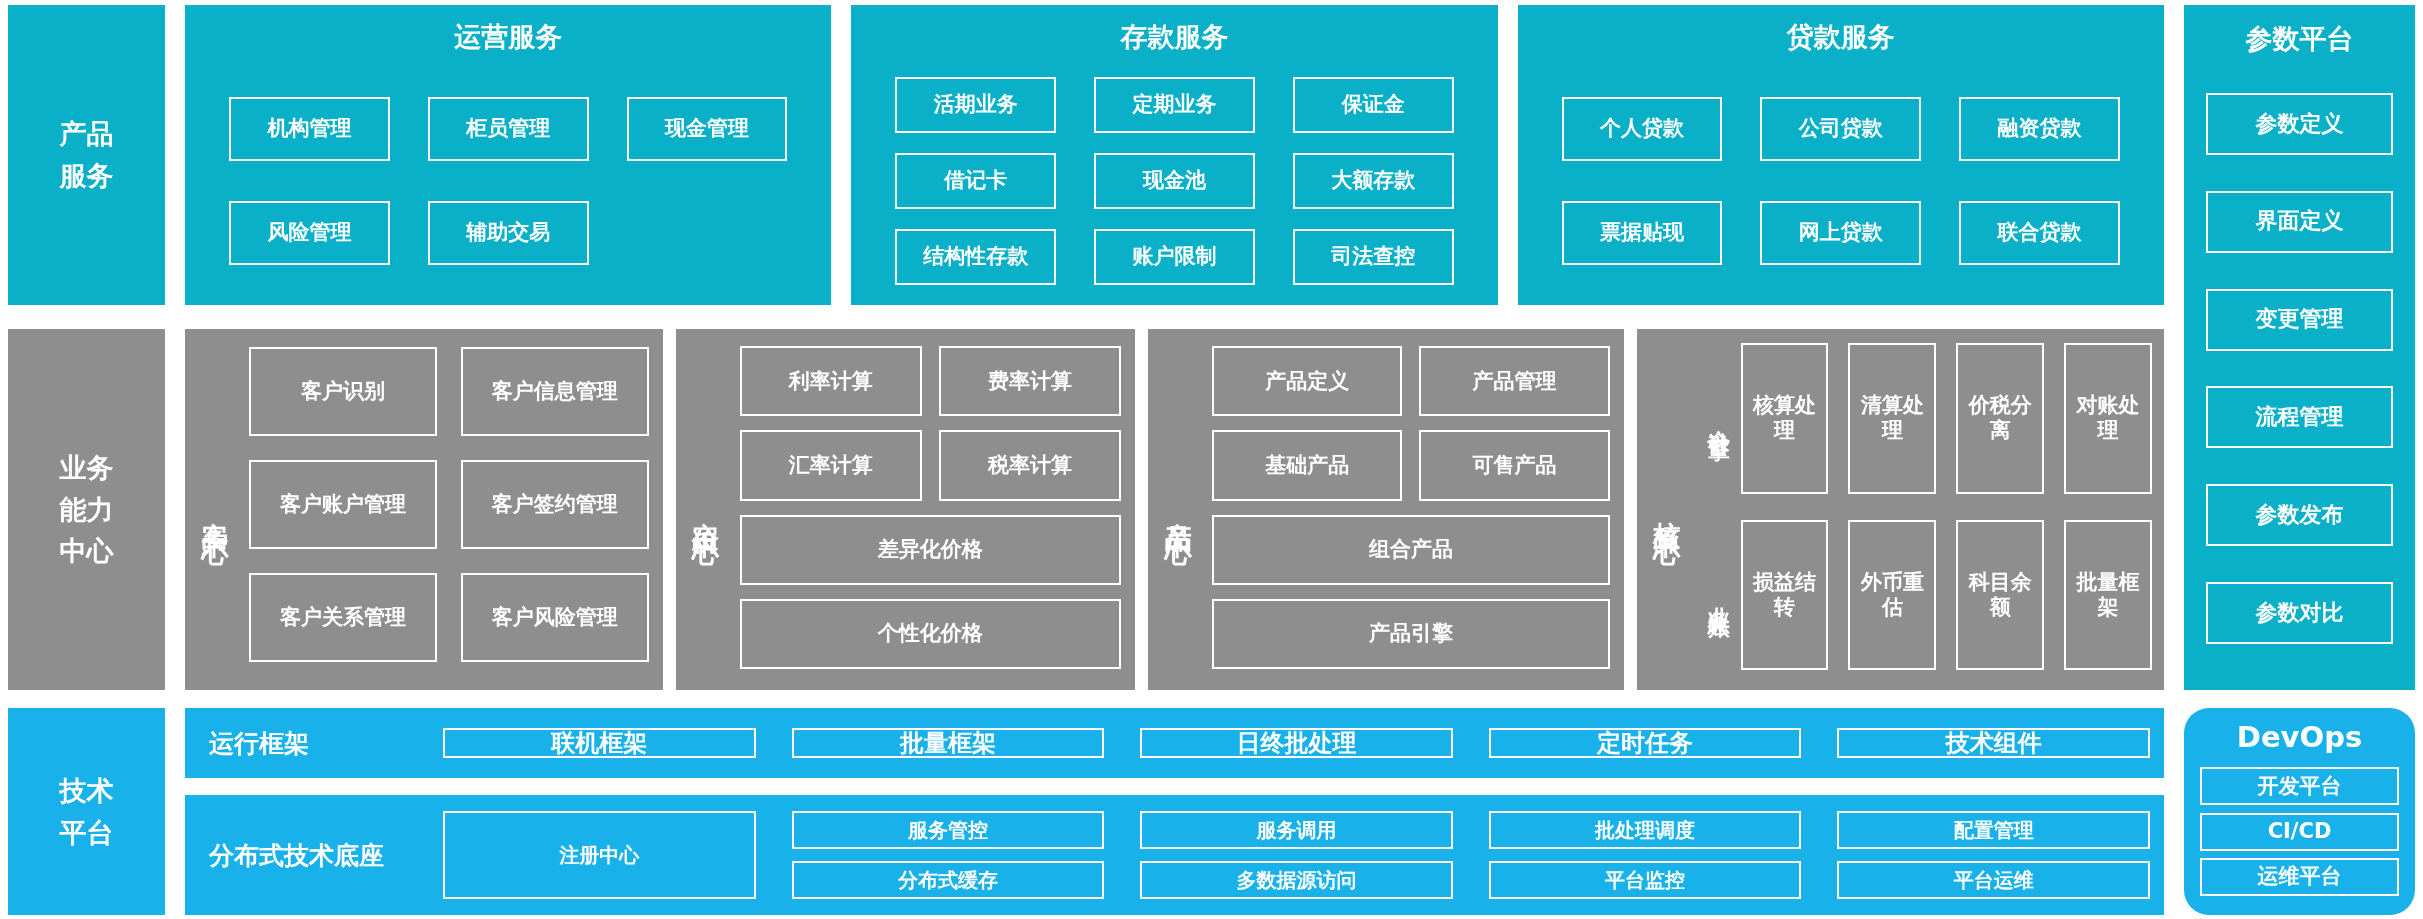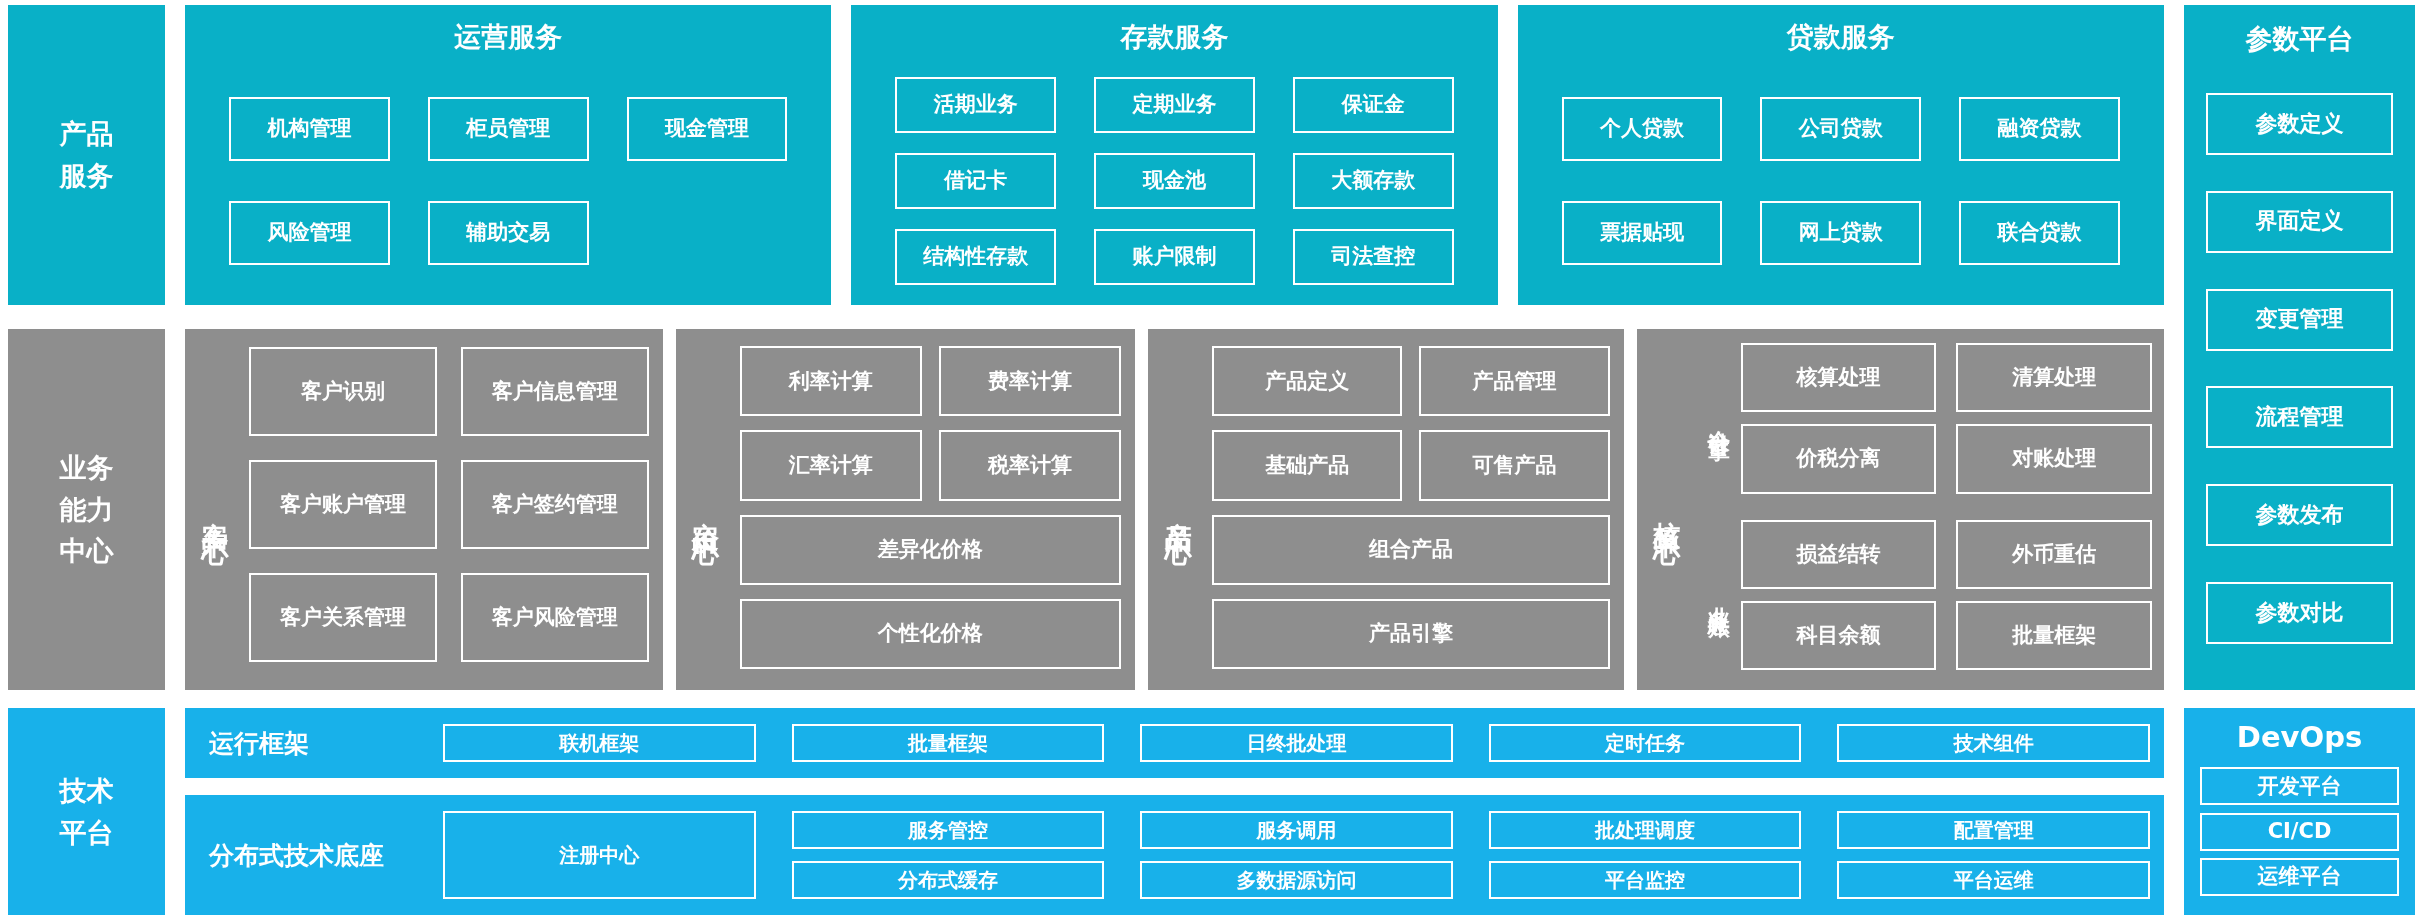--- a/index.html
+++ b/index.html
@@ -29,21 +29,21 @@
     white-space:pre-line;
   }
   .r1c1{grid-row:1;grid-column:1;background:var(--teal);}
   .r3c1{grid-row:3;grid-column:1;background:var(--gray);}
   .r5c1{grid-row:5;grid-column:1;background:var(--blue);}
   
   .band1{grid-row:1;grid-column:3;display:flex;gap:20px;}
   .band2{grid-row:3;grid-column:3;display:flex;gap:13px;}
   .band3{grid-row:5;grid-column:3;display:flex;flex-direction:column;}
   .param-col{grid-row:1 / span 3;grid-column:5;background:var(--teal);display:flex;flex-direction:column;}
-  .devops-col{grid-row:5;grid-column:5;background:var(--blue);display:flex;flex-direction:column;}
+  .devops-col{grid-row:5;grid-column:5;background:var(--blue);display:flex;flex-direction:column;border-radius:25px;}
   
   .svc-section{flex:1;background:var(--teal);display:flex;flex-direction:column;}
   .svc-title{
     text-align:center;font-size:27px;font-weight:bold;
     padding-top:14px;height:52px;flex:none;
   }
   .svc-grid{
     flex:1;display:grid;grid-template-columns:repeat(3,1fr);
     column-gap:38px;padding:0 44px;
     align-content:space-evenly;
@@ -79,33 +79,33 @@
   }
   .g-pricing .cap-content,.g-product .cap-content{
     column-gap:17px;row-gap:14px;
     padding:17px 14px 21px 4px;
     grid-auto-rows:1fr;
   }
   .wide{grid-column:1 / -1;}
   .g-accounting{padding-right:12px;}
   .acc-body{flex:1;display:flex;flex-direction:column;gap:26px;padding:14px 0 20px 0;}
   .acc-subgroup{flex:1;display:flex;}
-  .acc-grid{flex:1;display:grid;grid-template-columns:1fr 1fr;column-gap:20px;row-gap:12px;grid-auto-rows:1fr;}
+  .acc-grid{flex:1;display:grid;grid-template-columns:1fr 1fr 1fr 1fr;column-gap:20px;row-gap:12px;grid-auto-rows:1fr;}
   
   .tech-row{background:var(--blue);display:flex;}
   .tech-row.runtime{height:70px;align-items:center;padding-right:14px;}
   .tech-row.distributed{height:120px;margin-top:17px;padding:16px 14px 16px 0;}
   .tech-label{
     flex:none;width:258px;
     font-size:25px;font-weight:bold;
     padding-left:24px;
     display:flex;align-items:center;
   }
   .tech-items{flex:1;display:flex;gap:36px;align-items:center;}
-  .tech-items .box{flex:1;height:38px;font-size:20px;}
+  .tech-items .box{flex:1;height:30px;font-size:24px;}
   .dist-items{flex:1;display:flex;gap:36px;}
   .dist-col{flex:1;display:flex;flex-direction:column;justify-content:space-between;gap:8px;}
   .dist-col .box{height:38px;font-size:20px;}
   .dist-col .box.tall{height:100%;flex:1;}
   
   .param-title{
     text-align:center;font-size:27px;font-weight:bold;
     padding-top:16px;height:52px;flex:none;
   }
   .param-items{

